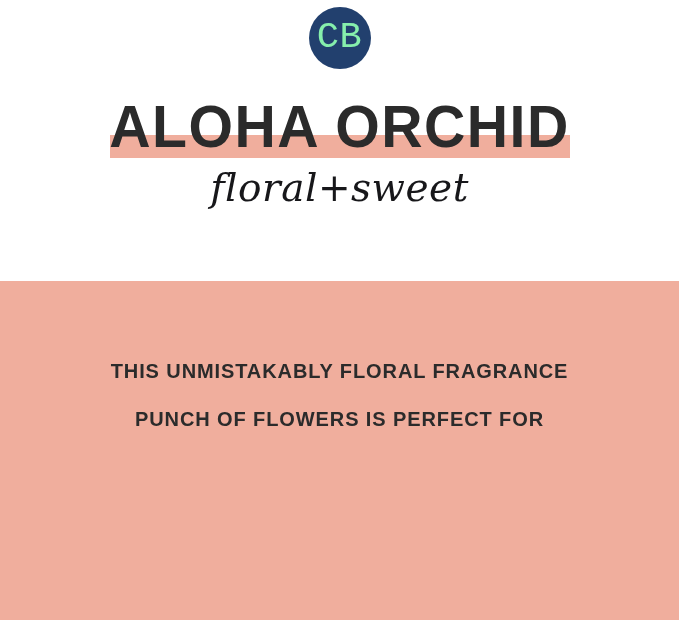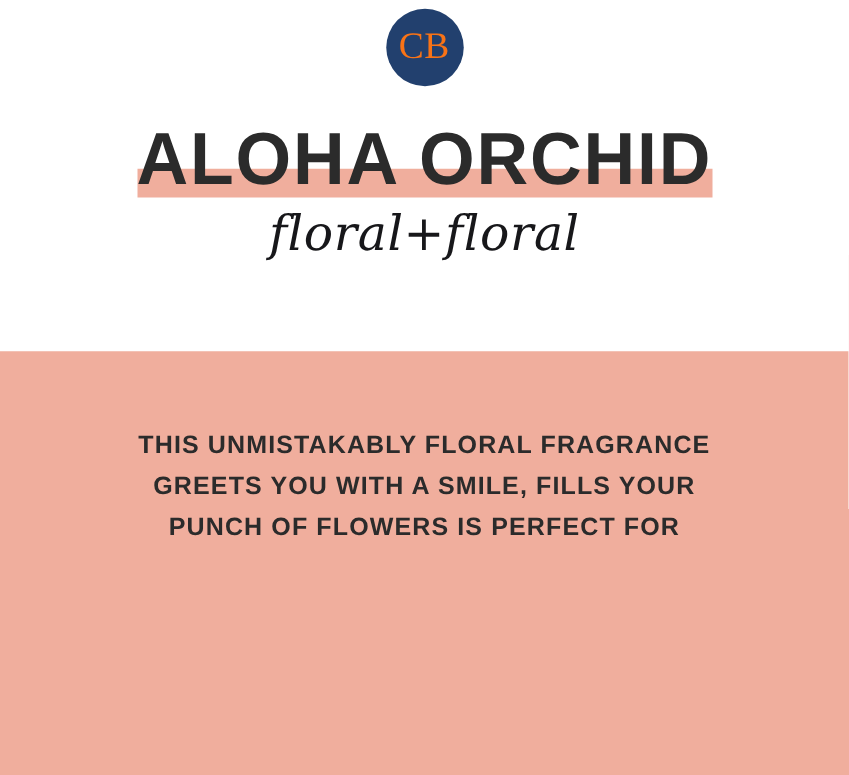--- a/index.html
+++ b/index.html
@@ -46,24 +46,24 @@
   .logo-circle {
     width: 62px;
     height: 62px;
     border-radius: 50%;
     background: #22406E;
     display: flex;
     align-items: center;
     justify-content: center;
   }
   .logo-mark {
-    font-family: Liberation Serif, serif;
-    font-size: 30px;
+    font-family: Liberation Mono, monospace;
+    font-size: 37px;
     font-weight: 400;
-    color: #f97316;
+    color: #86efac;
     letter-spacing: 0.5px;
     line-height: 1;
     transform: translateY(-1px);
   }
 
   
   .title-block {
     position: absolute;
     left: 0;
     top: 96px;
@@ -129,45 +129,45 @@
   }
   .desc-line {
     font-family: "Liberation Sans", sans-serif;
     font-size: 20px;
     font-weight: 700;
     color: #2B2B2B;
     letter-spacing: 0.9px;
     line-height: 33px;
     text-transform: uppercase;
     white-space: nowrap;
+    margin-top: 15px;
   }
 </style>
 </head>
 <body>
 
 <div class="card">
 
   <div class="top-section">
 
     <div class="logo-wrap">
       <div class="logo-circle">
         <span class="logo-mark">CB</span>
       </div>
     </div>
 
     <div class="title-block">
       <div class="title-highlight"></div>
       <div class="title-text">ALOHA ORCHID</div>
     </div>
 
-    <div class="subtitle">floral+floral</div>
+    <div class="subtitle">floral+sweet</div>
 
   </div>
 
   <div class="desc-panel">
     <div class="desc-body">
       <div class="desc-line">THIS UNMISTAKABLY FLORAL FRAGRANCE</div>
-      <div class="desc-line">GREETS YOU WITH A SMILE, FILLS YOUR</div>
       <div class="desc-line">PUNCH OF FLOWERS IS PERFECT FOR</div>
     </div>
   </div>
 
 </div>
 
 </body></html>

